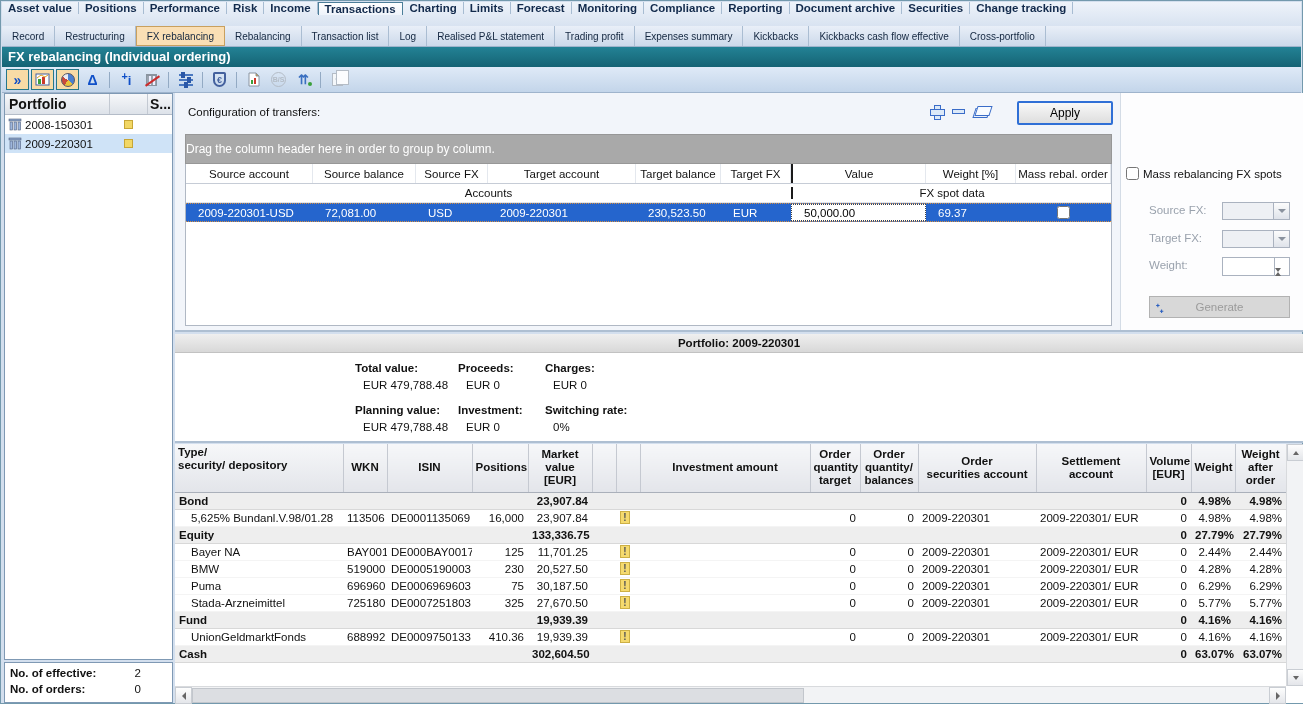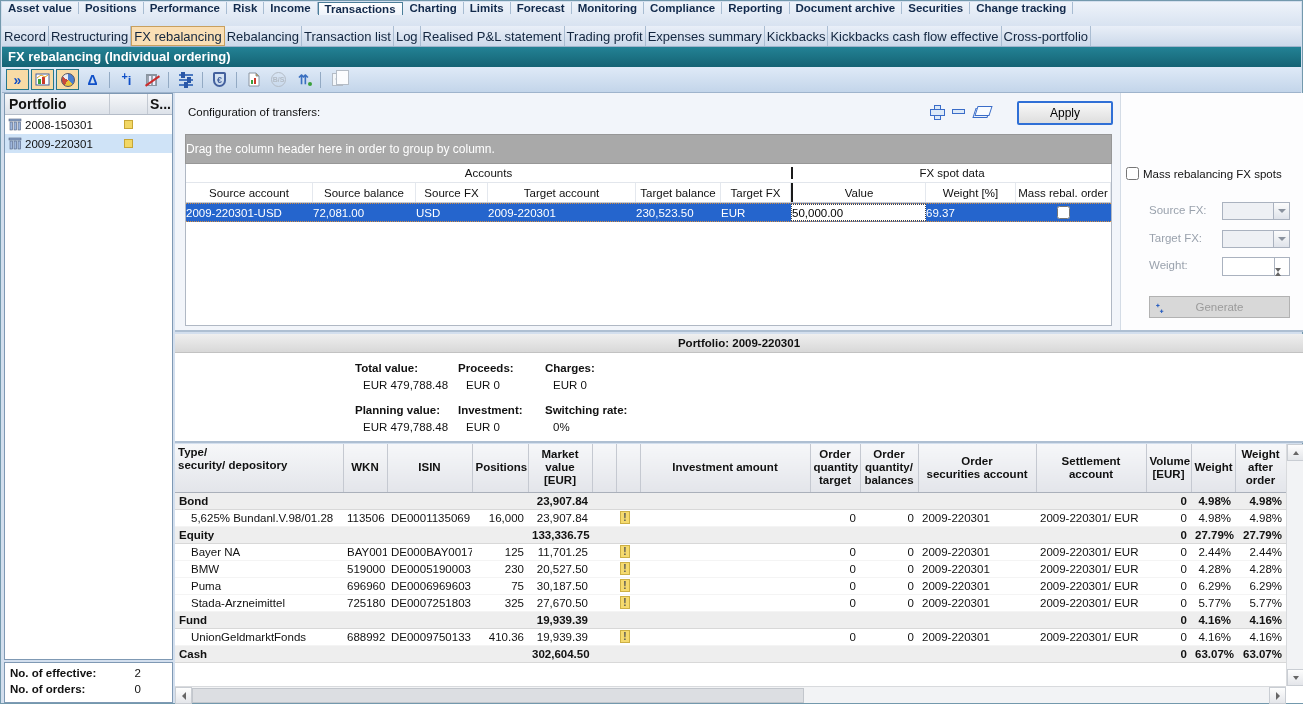--- a/index.html
+++ b/index.html
@@ -10,21 +10,21 @@
   
   .menubar { position:absolute; left:1px; right:1px; top:1px; height:32px; display:flex; align-items:flex-start;
              background:linear-gradient(#eef3fa,#d2deee); border-bottom:1px solid #a7bcd2; }
   .mtab { display:flex; align-items:center; padding:0 6px; font-weight:bold; font-size:11.5px; color:#122a4c;
           border-right:1px solid #a7bcd2; white-space:nowrap; cursor:default; }
   .mtab.active { background:linear-gradient(#ffffff,#eef3fa); border:1px solid #4c7e99; border-bottom:none; margin-right:1px; }
 
   
   .subtabbar { position:absolute; left:1px; right:1px; top:25px; height:21px; display:flex; align-items:stretch;
                background:linear-gradient(#e9eff8,#ccd9ea); border-bottom:1px solid #9fb4cc; }
-  .stab { display:flex; align-items:center; padding:0 2px; font-size:13px; color:#13263f;
+  .stab { display:flex; align-items:center; padding:0 10px; font-size:10px; color:#13263f;
           border-right:1px solid #aabdd2; white-space:nowrap; }
   .stab.active { background:#fadfb5; border:1px solid #c9a05e; }
 
   
   .titlebar { position:absolute; left:1px; right:1px; top:46px; height:20px; background:linear-gradient(#238295,#156374);
               color:#fff; font-weight:bold; font-size:13px; line-height:20px; padding-left:6px; }
 
   
   .toolbar { position:absolute; left:1px; right:1px; top:66px; height:26px; background:linear-gradient(#dfeaf7,#c3d5ea);
              border-bottom:1px solid #9fb4cc; display:flex; align-items:center; padding:0 3px; }
@@ -92,21 +92,21 @@
   .ttable { position:absolute; left:10px; top:71px; width:927px; height:162px; background:#fff; border:1px solid #b0b8c4; border-top:none; font-size:11.5px; }
   .trow { display:flex; }
   .tg1 { width:605px; } .tg2 { width:320px; }
   .c1{width:127px;} .c2{width:103px;} .c3{width:72px;} .c4{width:148px;} .c5{width:85px;} .c6{width:70px;}
   .c7{width:135px;} .c8{width:90px;} .c9{width:95px;}
   .tgroup { height:19px; align-items:center; border-bottom:1px solid #e2e6ec; }
   .tgroup > div { text-align:center; }
   .thead { height:20px; align-items:center; border-bottom:1px solid #c6ccd6; }
   .thead > div { text-align:center; height:100%; display:flex; align-items:center; justify-content:center; border-right:1px solid #e4e8ee; }
   .tdata { height:19px; align-items:stretch; background:#2565cd; color:#fff; border-top:1px dotted #d89040; border-bottom:1px dotted #d89040; }
-  .tdata > div { display:flex; align-items:center; padding-left:0; }
+  .tdata > div { display:flex; align-items:center; padding-left:12px; }
   .fxdiv { border-left:2px solid #1a1a1a; }
   .valcell { background:#fff; color:#000; border:1px dotted #444; }
   .ckcell { justify-content:center; padding-left:0 !important; }
 
   
   .mass-ck { position:absolute; left:951px; top:74px; display:flex; align-items:center; gap:4px; font-size:11.5px; }
   .frm-label { position:absolute; left:974px; color:#9aa2ad; font-size:11.5px; }
   .dd { position:absolute; left:1047px; width:68px; height:18px; background:#eef0f4; border:1px solid #aab2bf; display:flex; }
   .dd .dd-btn { margin-left:auto; width:16px; border-left:1px solid #aab2bf; background:linear-gradient(#fcfcfc,#dfe3ea);
                 display:flex; align-items:center; justify-content:center; }
@@ -306,34 +306,34 @@
       <span class="mini-minus"></span>
       <span class="mini-print"></span>
     </div>
     <button class="apply-btn">Apply</button>
 
     <div class="groupby">
         <span>Drag the column header here in order to group by column.</span>
       </div>
 
     <div class="ttable">
-      <div class="trow tgroup">
-        <div class="tg1">Accounts</div>
-        <div class="tg2 fxdiv">FX spot data</div>
-      </div>
       <div class="trow thead">
         <div class="c1">Source account</div>
         <div class="c2">Source balance</div>
         <div class="c3">Source FX</div>
         <div class="c4">Target account</div>
         <div class="c5">Target balance</div>
         <div class="c6">Target FX</div>
         <div class="c7 fxdiv">Value</div>
         <div class="c8">Weight [%]</div>
         <div class="c9">Mass rebal. order</div>
+      </div>
+      <div class="trow tgroup">
+        <div class="tg1">Accounts</div>
+        <div class="tg2 fxdiv">FX spot data</div>
       </div>
       <div class="trow tdata">
         <div class="c1">2009-220301-USD</div>
         <div class="c2">72,081.00</div>
         <div class="c3">USD</div>
         <div class="c4">2009-220301</div>
         <div class="c5">230,523.50</div>
         <div class="c6">EUR</div>
         <div class="c7 valcell">50,000.00</div>
         <div class="c8">69.37</div>

